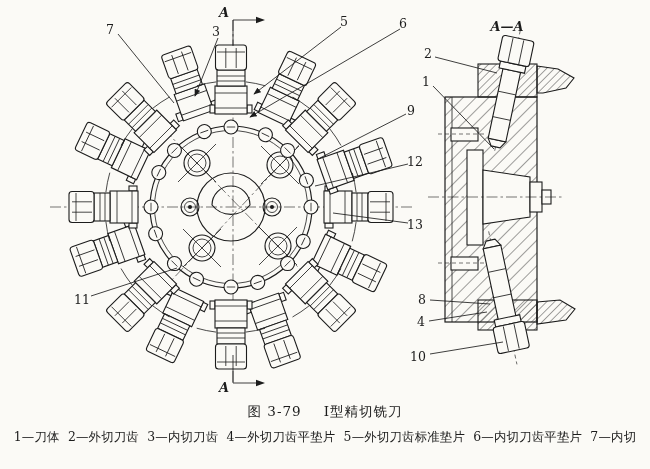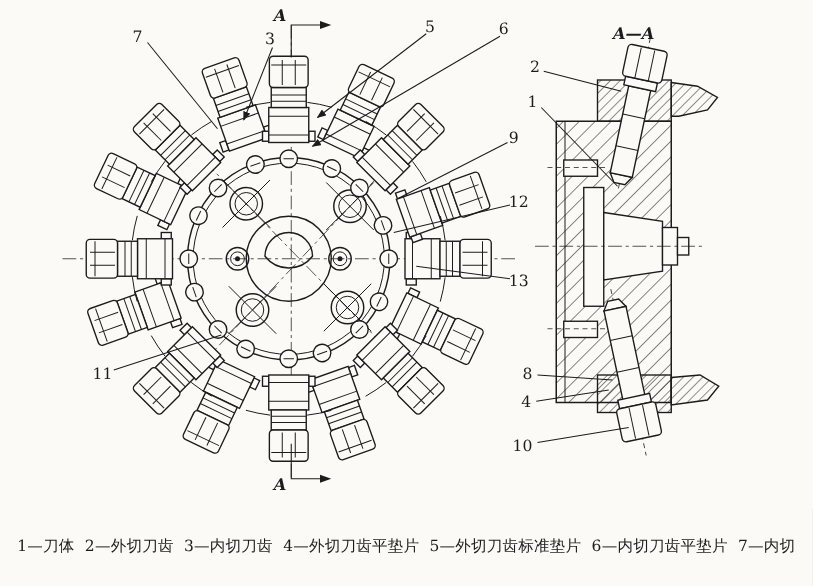--- a/index.html
+++ b/index.html
@@ -450,15 +450,19 @@
         <text x="426" y="85.5" text-anchor="middle" class="num">1</text>
         <line x1="430" y1="300" x2="490" y2="304" class="ld"></line>
         <text x="422" y="303.5" text-anchor="middle" class="num">8</text>
         <line x1="429" y1="321" x2="487" y2="312" class="ld"></line>
         <text x="421" y="325.5" text-anchor="middle" class="num">4</text>
         <line x1="430" y1="354" x2="503" y2="342" class="ld"></line>
         <text x="418" y="360.5" text-anchor="middle" class="num">10</text>
       </g>
   </svg>
 
+  <div class="caption">
+    <span>图 3-79</span>
+    <span>Ⅰ型精切铣刀</span>
+  </div>
 
   <div class="legendrow" id="lr0">1—刀体  2—外切刀齿  3—内切刀齿  4—外切刀齿平垫片  5—外切刀齿标准垫片  6—内切刀齿平垫片  7—内切</div>
 </div>
 
 </body></html>

